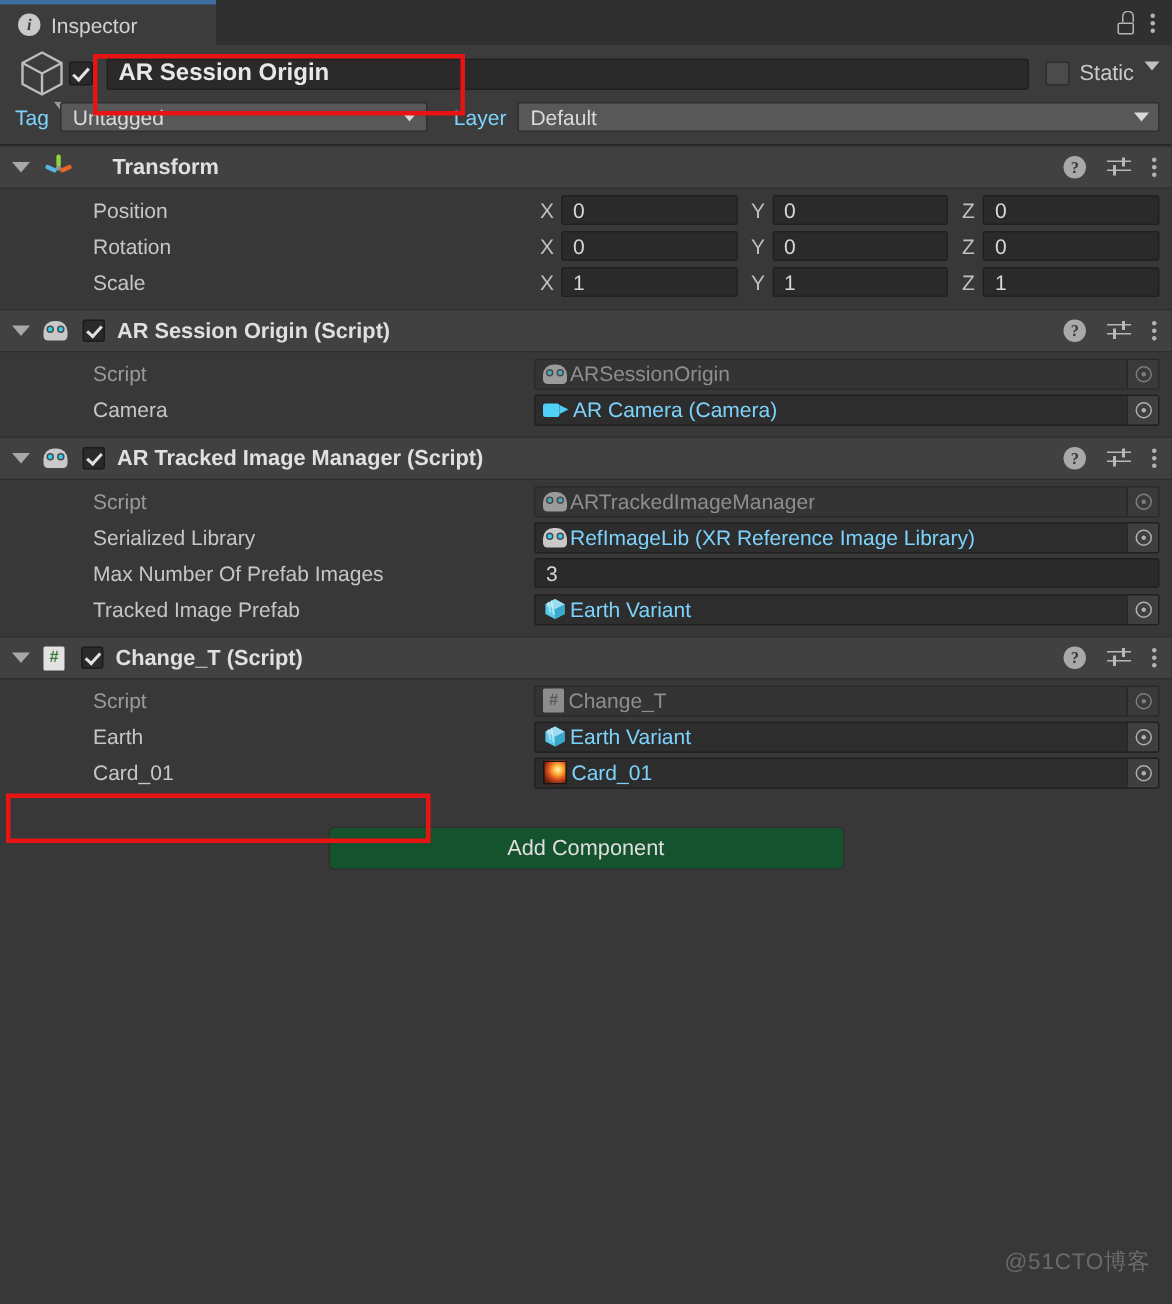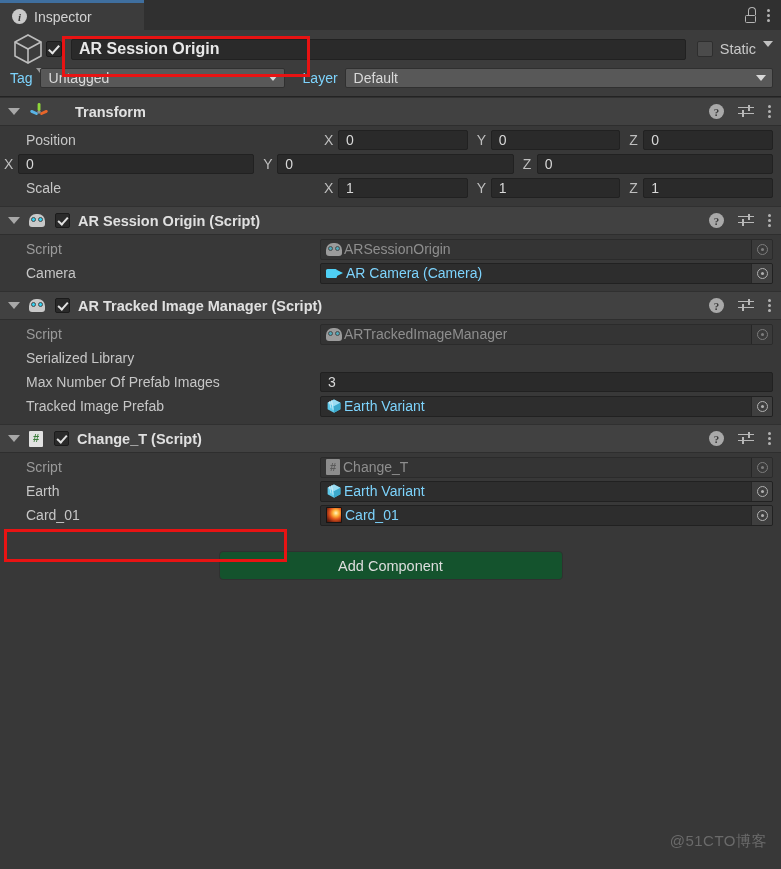--- a/index.html
+++ b/index.html
@@ -237,21 +237,21 @@
   .preset-icon { width: 16px; height: 14px; position: relative; display:block; }
   .preset-icon i {
     position: absolute; left: 0; height: 1.6px; background: #b8b8b8; display: block;
   }
   .preset-icon i.l1 { top: 2px;  width: 16px; }
   .preset-icon i.l2 { top: 8px;  width: 16px; }
   .preset-icon i.k1 { top: 0px;  left: 10px; width: 1.6px; height: 6px; }
   .preset-icon i.k2 { top: 5px;  left: 4px;  width: 1.6px; height: 7px; }
 
   
-  .comp-body { background: #383838; padding: 3px 0 5px 0; }
+  .comp-body { background: #383838; padding: 3px 0 5px 0; margin-left: 36px; }
   .row {
     display: flex;
     align-items: center;
     height: 22px;
     padding: 0 8px 0 0;
     box-sizing: border-box;
     margin-bottom: 2px;
   }
   .row-label {
     width: 320px;
@@ -557,20 +557,21 @@
             </span>
           <span class="axis-cell">
               <span class="axis-lbl">Z</span>
             <span class="num-field axis-field">
                 <span>0</span>
               </span>
             </span>
         </span>
       </div>
       <div class="row">
+        <span class="row-label">Rotation</span>
         <span class="axis-group">
           <span class="axis-cell">
               <span class="axis-lbl">X</span>
             <span class="num-field axis-field">
                 <span>0</span>
               </span>
             </span>
           <span class="axis-cell">
               <span class="axis-lbl">Y</span>
             <span class="num-field axis-field">
@@ -698,20 +699,31 @@
               <span class="eye r"></span>
             </span>
           <span class="obj-text">ARTrackedImageManager</span>
           <span class="obj-picker">
               <span class="picker-dot"></span>
             </span>
         </span>
       </div>
       <div class="row">
         <span class="row-label">Serialized Library</span>
+        <span class="obj-field">
+          <span class="robot">
+              <span class="head"></span>
+              <span class="eye l"></span>
+              <span class="eye r"></span>
+            </span>
+          <span class="obj-text">RefImageLib (XR Reference Image Library)</span>
+          <span class="obj-picker">
+              <span class="picker-dot"></span>
+            </span>
+        </span>
       </div>
       <div class="row">
         <span class="row-label">Max Number Of Prefab Images</span>
         <span class="num-field" style="flex:1">
           <span>3</span>
         </span>
       </div>
       <div class="row">
         <span class="row-label">Tracked Image Prefab</span>
         <span class="obj-field">

